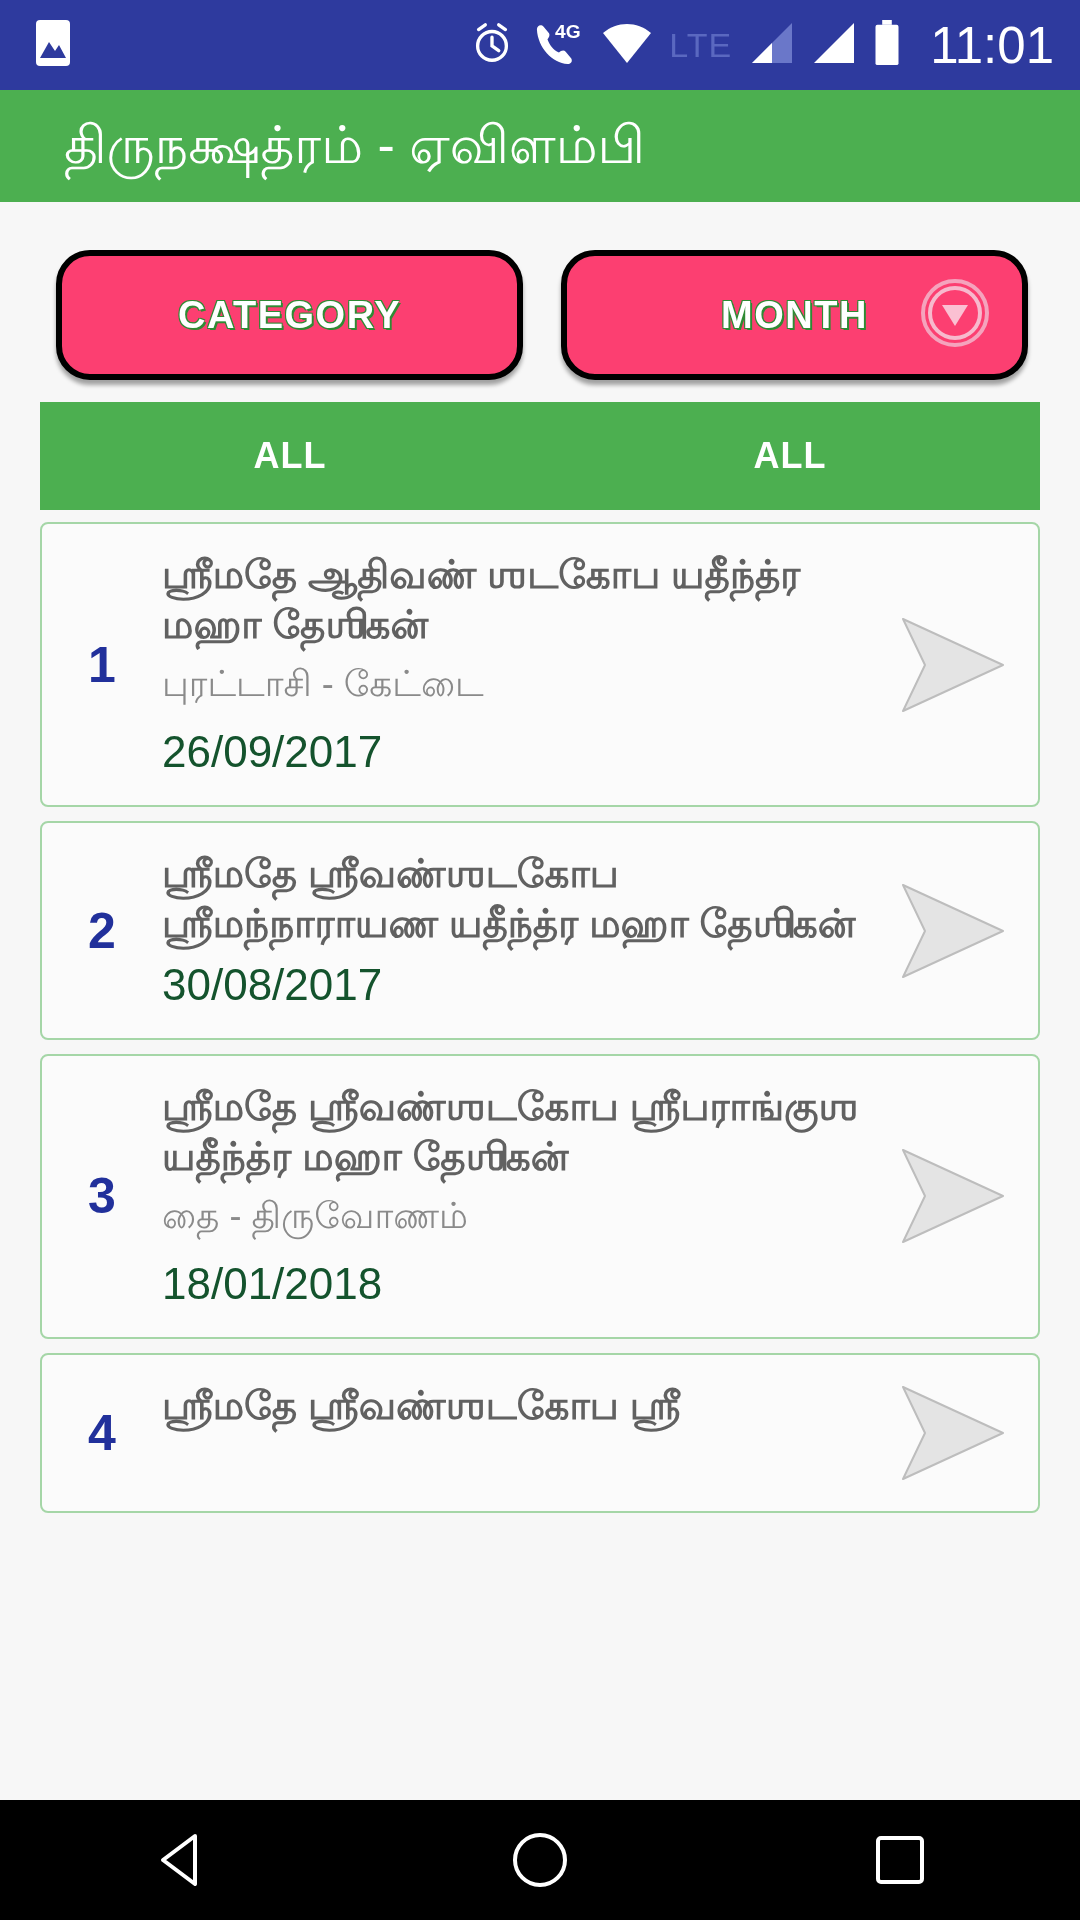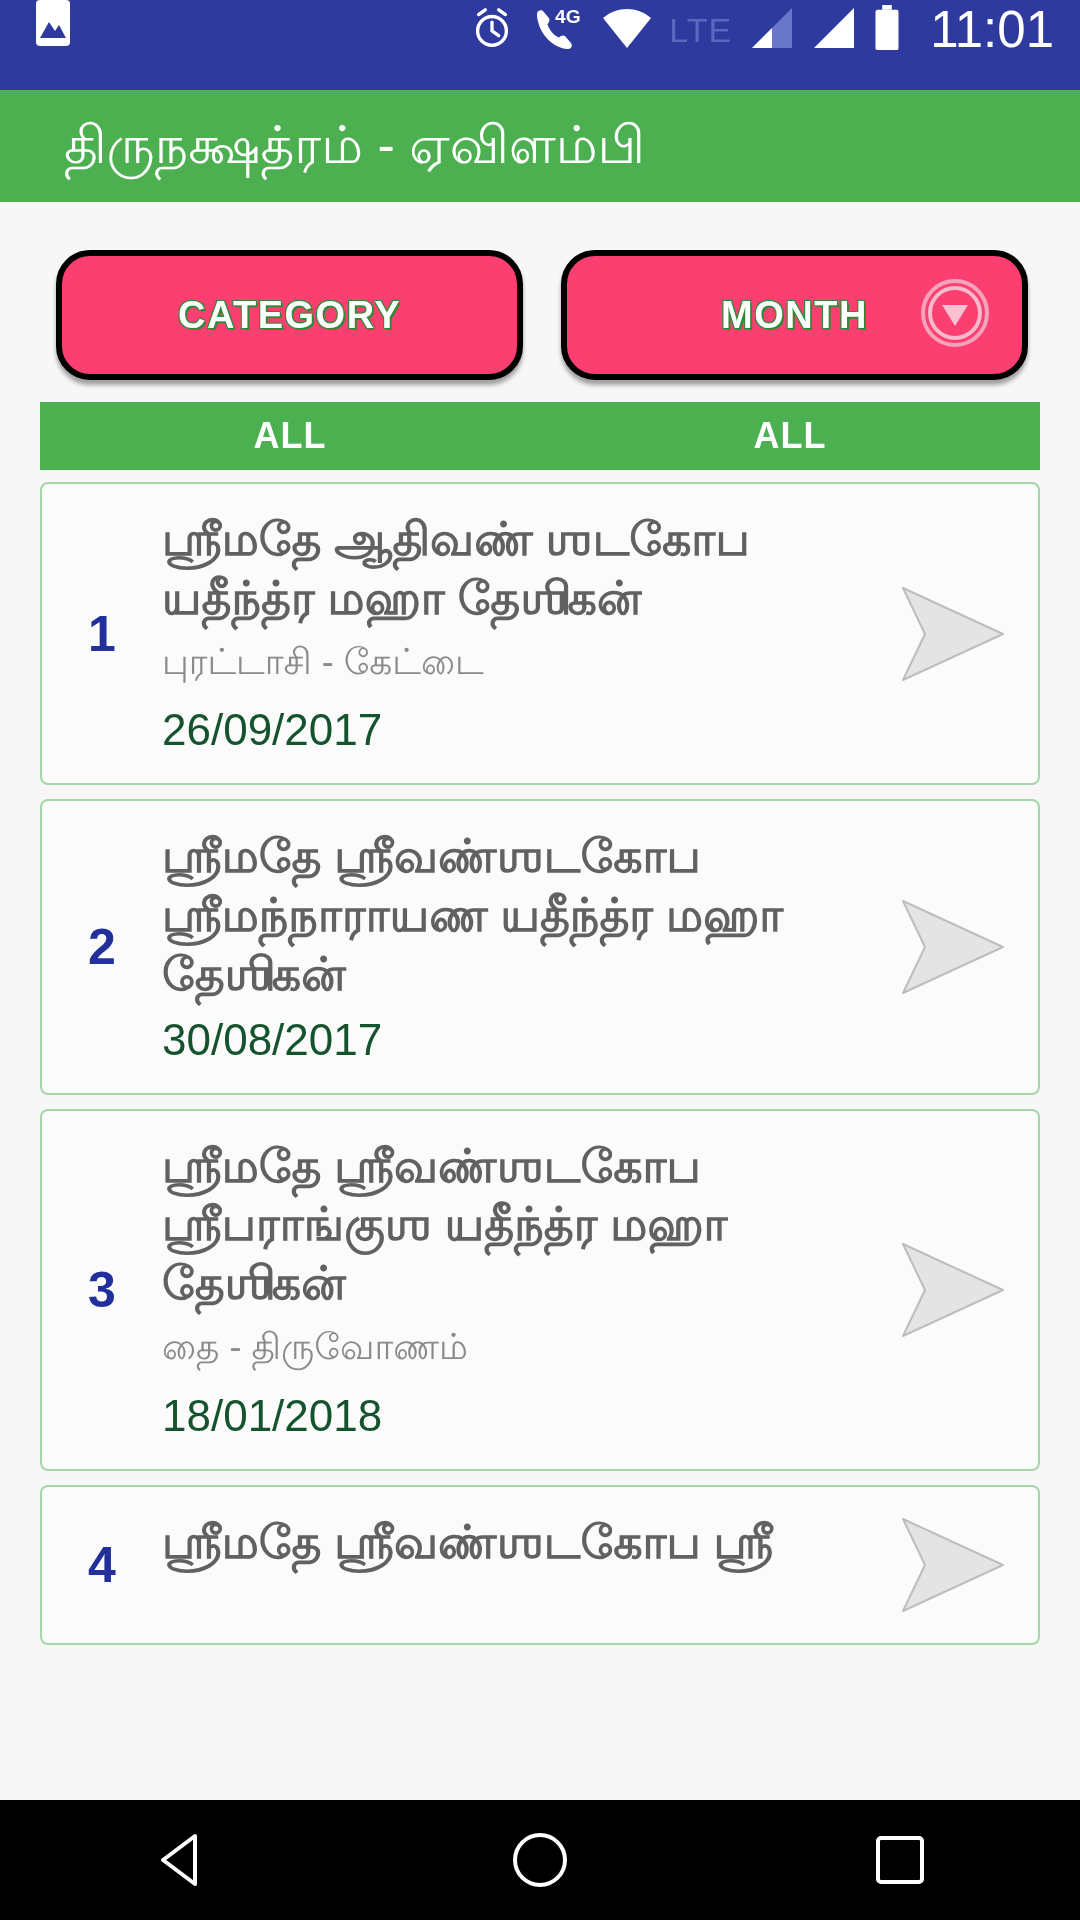--- a/index.html
+++ b/index.html
@@ -7,21 +7,21 @@
     width:1080px; height:1920px;
     font-family:"Liberation Sans", sans-serif;
     background:#ffffff;
     overflow:hidden;
   }
   #phone { position:relative; width:1080px; height:1920px; background:#f7f7f7; display:flex; flex-direction:column; }
 
   
   .statusbar {
     height:90px; background:#2e3a9e;
-    display:flex; align-items:flex-start;
+    display:flex; align-items:center;
     padding:0 26px 0 36px; flex:0 0 90px;
   }
   .sb-left { display:flex; align-items:center; gap:18px; }
   .sb-right { margin-left:auto; display:flex; align-items:center; gap:16px; }
   .ic { display:block; }
   .lte-text {
     color:#5a68c0; font-weight:normal; font-size:34px;
     letter-spacing:1px; line-height:1;
   }
   .clock-text { color:#ffffff; font-size:51px; letter-spacing:0px; margin-left:12px; }
@@ -46,39 +46,39 @@
     display:flex; align-items:center; justify-content:center;
     position:relative; box-shadow:0 5px 4px rgba(0,0,0,.35);
   }
   .pill-label {
     color:#ffffff; font-size:38px; font-weight:bold; letter-spacing:1.5px;
     text-shadow:2px 2px 0 #2e8b34, -1px -1px 0 #2e8b34, 1px -1px 0 #2e8b34, -1px 1px 0 #2e8b34;
   }
   .dropdown-ic { position:absolute; right:32px; top:50%; transform:translateY(-50%); }
 
   .allbar {
-    margin:0 40px; background:#4caf50; height:68px;
+    margin:0 40px; background:#4caf50; height:108px;
     display:flex; align-items:center;
   }
   .allbar .cell { flex:1 1 0; display:flex; justify-content:center; }
   .allbar .cell span { color:#ffffff; font-size:36px; font-weight:bold; letter-spacing:1px; }
 
   .list { margin:0 40px; display:flex; flex-direction:column; gap:14px; padding-top:12px; }
   .card {
     background:#fbfbfb; border:2px solid #a5d6a7; border-radius:8px;
     display:flex; align-items:flex-start;
     padding:26px 20px 26px 0; min-height:150px;
   }
   .card-index {
     flex:0 0 120px; text-align:center; color:#21309b;
     font-size:50px; font-weight:bold; align-self:center;
   }
   .card-body { flex:1 1 auto; padding-right:10px; }
   .card-title {
-    color:#616161; font-size:46px; font-weight:bold; line-height:1.28;
+    color:#616161; font-size:39px; font-weight:bold; line-height:1.28;
     margin-bottom:10px;
   }
   .card-sub { color:#8a8a8a; font-size:36px; line-height:1.35; margin-bottom:18px; }
   .card-date { color:#14532d; font-size:44px; line-height:1.2; }
   .card-arrow { flex:0 0 130px; display:flex; align-items:center; justify-content:center; align-self:center; }
 
   
   .navbar {
     flex:0 0 120px; background:#000000;
     display:flex; align-items:center; justify-content:space-around;

